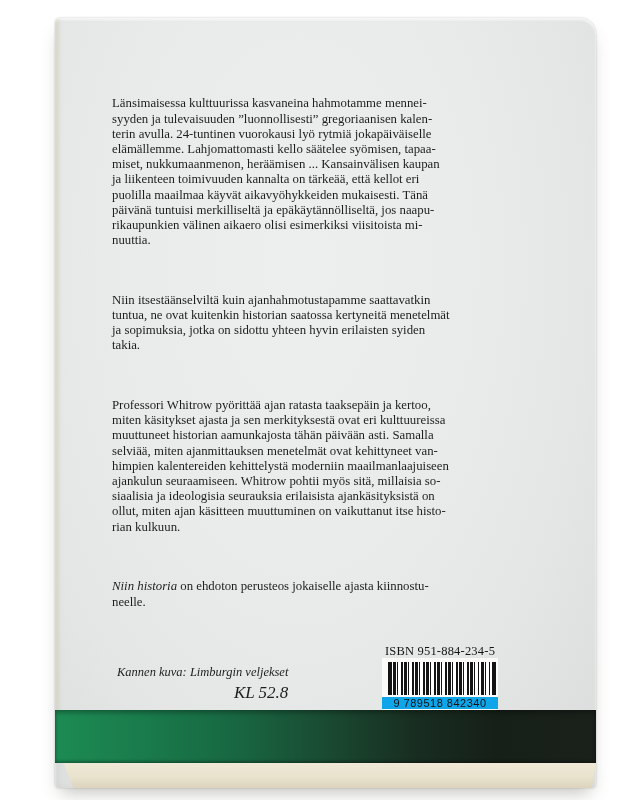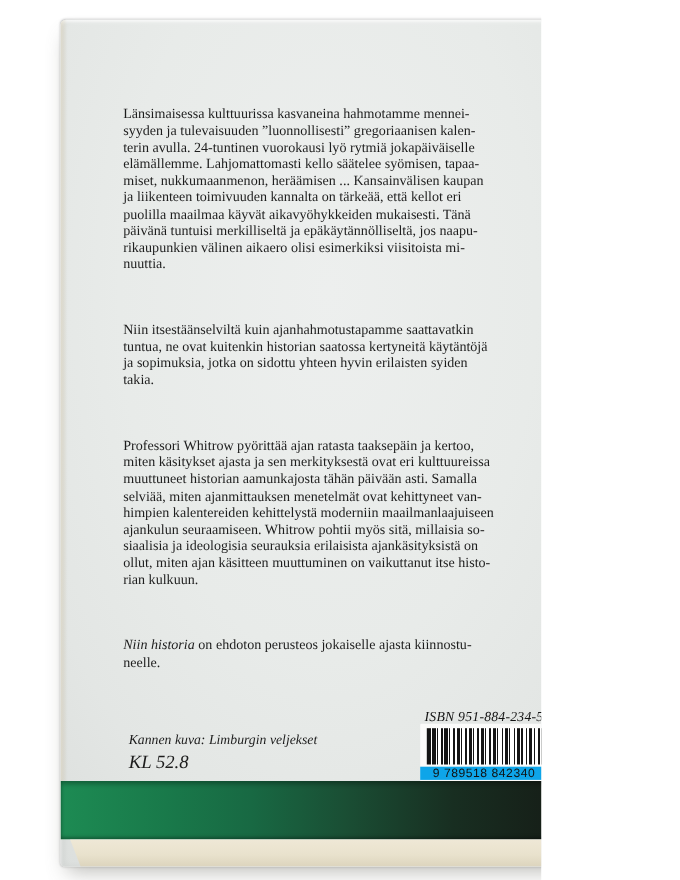--- a/index.html
+++ b/index.html
@@ -1,17 +1,17 @@
 <!DOCTYPE html>
 <html><head>
 <meta charset="utf-8">
 <style>
   html,body{margin:0;padding:0;background:#ffffff;}
   .stage{
-    position:relative;width:492px;height:800px;background:#ffffff;overflow:hidden;
+    position:relative;width:618px;height:800px;background:#ffffff;overflow:hidden;
     font-family:"Liberation Serif","DejaVu Serif",serif;
   }
   .book{
     position:absolute;left:55px;top:18px;width:541px;height:770px;
     border-radius:5px 16px 4px 4px;overflow:hidden;
     background:radial-gradient(ellipse at 45% 32%, #edefee 0%, #e8ebe9 45%, #e3e6e4 70%, #d9dcda 100%);
     box-shadow:0 10px 18px -6px rgba(110,110,102,.45), 0 0 2px rgba(0,0,0,.25),
                inset 0 2px 3px rgba(255,255,255,.8), inset 3px 0 6px rgba(0,0,0,.05);
   }
   .spine-sliver{
@@ -20,24 +20,24 @@
   }
   .blurb{
     position:absolute;left:57px;top:48px;width:356px;
     font-size:12.8px;line-height:15.2px;color:#1d1d1d;
     white-space:pre;
   }
   .blurb p{margin:0 0 14px 0;}
   .blurb .closing i{font-style:italic;}
   .credits{position:absolute;left:62px;top:646px;color:#1c1c1c;font-style:italic;}
   .credit-line{font-size:12.5px;line-height:16px;}
-  .kl-line{font-size:17px;line-height:22px;margin-top:2px;}
+  .kl-line{font-size:17px;line-height:22px;margin-top:2px;text-align:right;}
   .isbn-label{
     position:absolute;left:327px;top:626px;width:116px;
-    text-align:center;font-size:12.5px;color:#141414;letter-spacing:.2px;font-style:italic;
+    text-align:center;font-size:12.5px;color:#141414;letter-spacing:.2px;
   }
   .barcode-panel{
     position:absolute;left:327px;top:640px;width:116px;height:53px;
     background:#fbfbfa;border-radius:1px;
   }
   .barcode-bars{
     position:absolute;left:6px;top:4px;width:104px;height:33px;
     background:repeating-linear-gradient(90deg,
       #141414 0px,#141414 1.5px,#ffffff 1.5px,#ffffff 3px,
       #141414 3px,#141414 6px,#ffffff 6px,#ffffff 7px,
@@ -73,21 +73,21 @@
 syyden ja tulevaisuuden ”luonnollisesti” gregoriaanisen kalen-
 terin avulla. 24-tuntinen vuorokausi lyö rytmiä jokapäiväiselle
 elämällemme. Lahjomattomasti kello säätelee syömisen, tapaa-
 miset, nukkumaanmenon, heräämisen ... Kansainvälisen kaupan
 ja liikenteen toimivuuden kannalta on tärkeää, että kellot eri
 puolilla maailmaa käyvät aikavyöhykkeiden mukaisesti. Tänä
 päivänä tuntuisi merkilliseltä ja epäkäytännölliseltä, jos naapu-
 rikaupunkien välinen aikaero olisi esimerkiksi viisitoista mi-
 nuuttia.</p>
       <p>Niin itsestäänselviltä kuin ajanhahmotustapamme saattavatkin
-tuntua, ne ovat kuitenkin historian saatossa kertyneitä käytäntöjä
+tuntua, ne ovat kuitenkin historian saatossa kertyneitä menetelmät
 ja sopimuksia, jotka on sidottu yhteen hyvin erilaisten syiden
 takia.</p>
       <p>Professori Whitrow pyörittää ajan ratasta taaksepäin ja kertoo,
 miten käsitykset ajasta ja sen merkityksestä ovat eri kulttuureissa
 muuttuneet historian aamunkajosta tähän päivään asti. Samalla
 selviää, miten ajanmittauksen menetelmät ovat kehittyneet van-
 himpien kalentereiden kehittelystä moderniin maailmanlaajuiseen
 ajankulun seuraamiseen. Whitrow pohtii myös sitä, millaisia so-
 siaalisia ja ideologisia seurauksia erilaisista ajankäsityksistä on
 ollut, miten ajan käsitteen muuttuminen on vaikuttanut itse histo-

